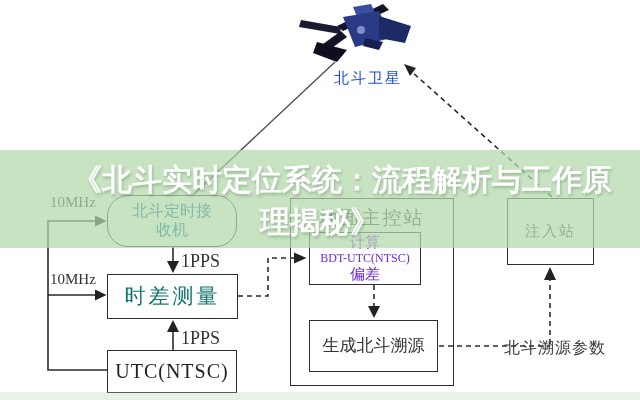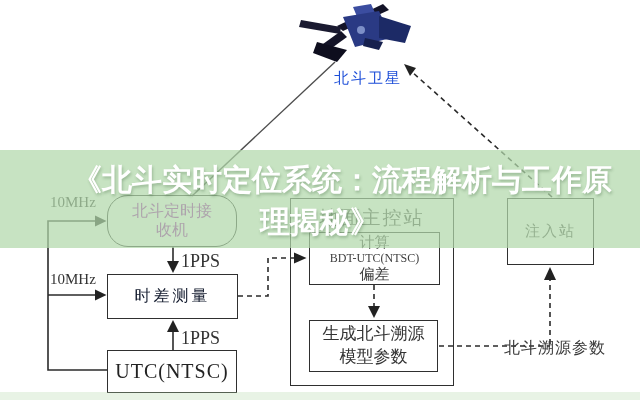--- a/index.html
+++ b/index.html
@@ -8,26 +8,26 @@
 
   
   #wires{position:absolute;left:0;top:0;z-index:1;}
 
   
   .box{position:absolute;border:1.5px solid #2f2f2f;box-sizing:border-box;z-index:2;
        display:flex;flex-direction:column;align-items:center;justify-content:center;
        color:#3d3d3d;text-align:center;background:transparent;}
   .box .ln{line-height:1.18;}
 
-  #box-receiver{left:107px;top:195px;width:130px;height:52px;font-size:16px;color:#a21caf;border-radius:21px;}
-  #box-timediff{left:107px;top:274px;width:131px;height:45px;font-size:16px;letter-spacing:3px;color:#0f172a;}
+  #box-receiver{left:107px;top:195px;width:130px;height:52px;font-size:16px;color:#0369a1;border-radius:21px;}
+  #box-timediff{left:107px;top:274px;width:131px;height:45px;font-size:21px;letter-spacing:3px;color:#0f766e;}
   #box-utc{left:107px;top:350px;width:130px;height:43px;font-size:20px;color:#222;letter-spacing:1px;}
   #box-master{left:290px;top:198px;width:164px;height:188px;justify-content:flex-start;}
   #master-label{margin-top:6px;font-size:19px;letter-spacing:2px;color:#4a4a4a;}
-  #box-bdt{left:309px;top:232px;width:131px;height:53px;font-size:15px;color:#404040;}
+  #box-bdt{left:309px;top:232px;width:112px;height:53px;font-size:15px;color:#6d28d9;}
   #box-bdt .mid{font-size:12px;letter-spacing:0;}
   #box-gen{left:309px;top:320px;width:129px;height:52px;font-size:17px;color:#333;}
   #box-gen .ln{line-height:1.35;}
   #box-inject{left:507px;top:198px;width:87px;height:67px;font-size:15px;letter-spacing:2px;color:#4a4a4a;}
 
   
   .lbl{position:absolute;z-index:2;color:#333;white-space:nowrap;}
   #lbl-mhz-1{left:50px;top:194px;font-size:15px;}
   #lbl-mhz-2{left:50px;top:271px;font-size:15px;}
   #lbl-pps-1{left:181px;top:251px;font-size:18px;}
@@ -112,21 +112,20 @@
   </div>
 
   <div class="box" id="box-bdt">
     <div class="ln">计算</div>
     <div class="ln mid">BDT-UTC(NTSC)</div>
     <div class="ln">偏差</div>
   </div>
 
   <div class="box" id="box-gen">
     <div class="ln">生成北斗溯源</div>
-    <div class="ln">模型参数</div>
   </div>
 
   <div class="box" id="box-inject">
     <div class="ln">注入站</div>
   </div>
 
   <div class="lbl" id="lbl-mhz-1">10MHz</div>
   <div class="lbl" id="lbl-mhz-2">10MHz</div>
   <div class="lbl" id="lbl-pps-1">1PPS</div>
   <div class="lbl" id="lbl-pps-2">1PPS</div>

